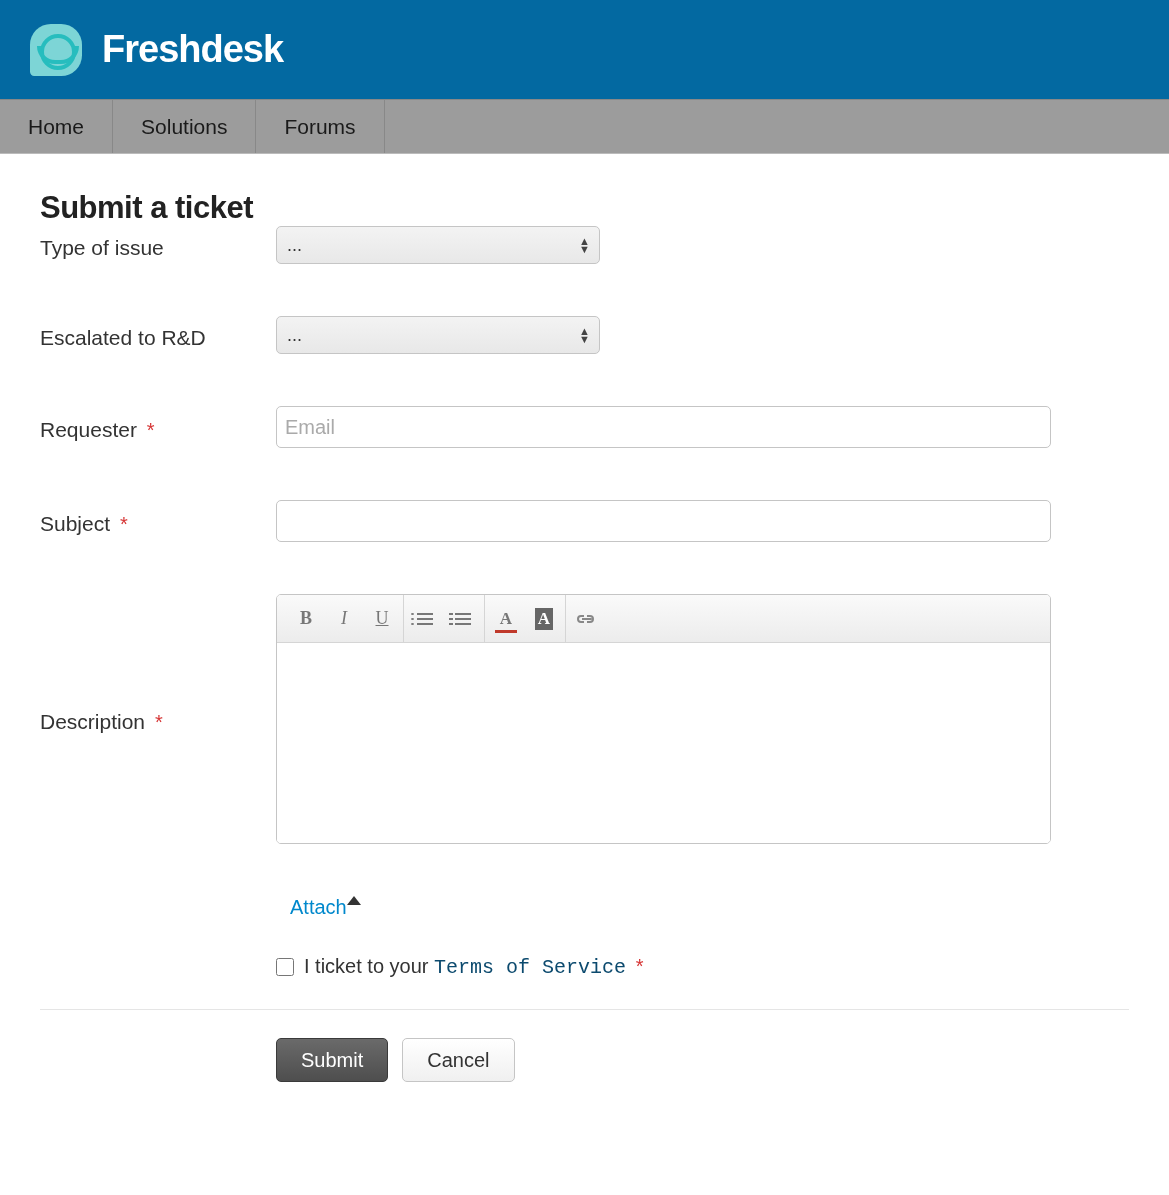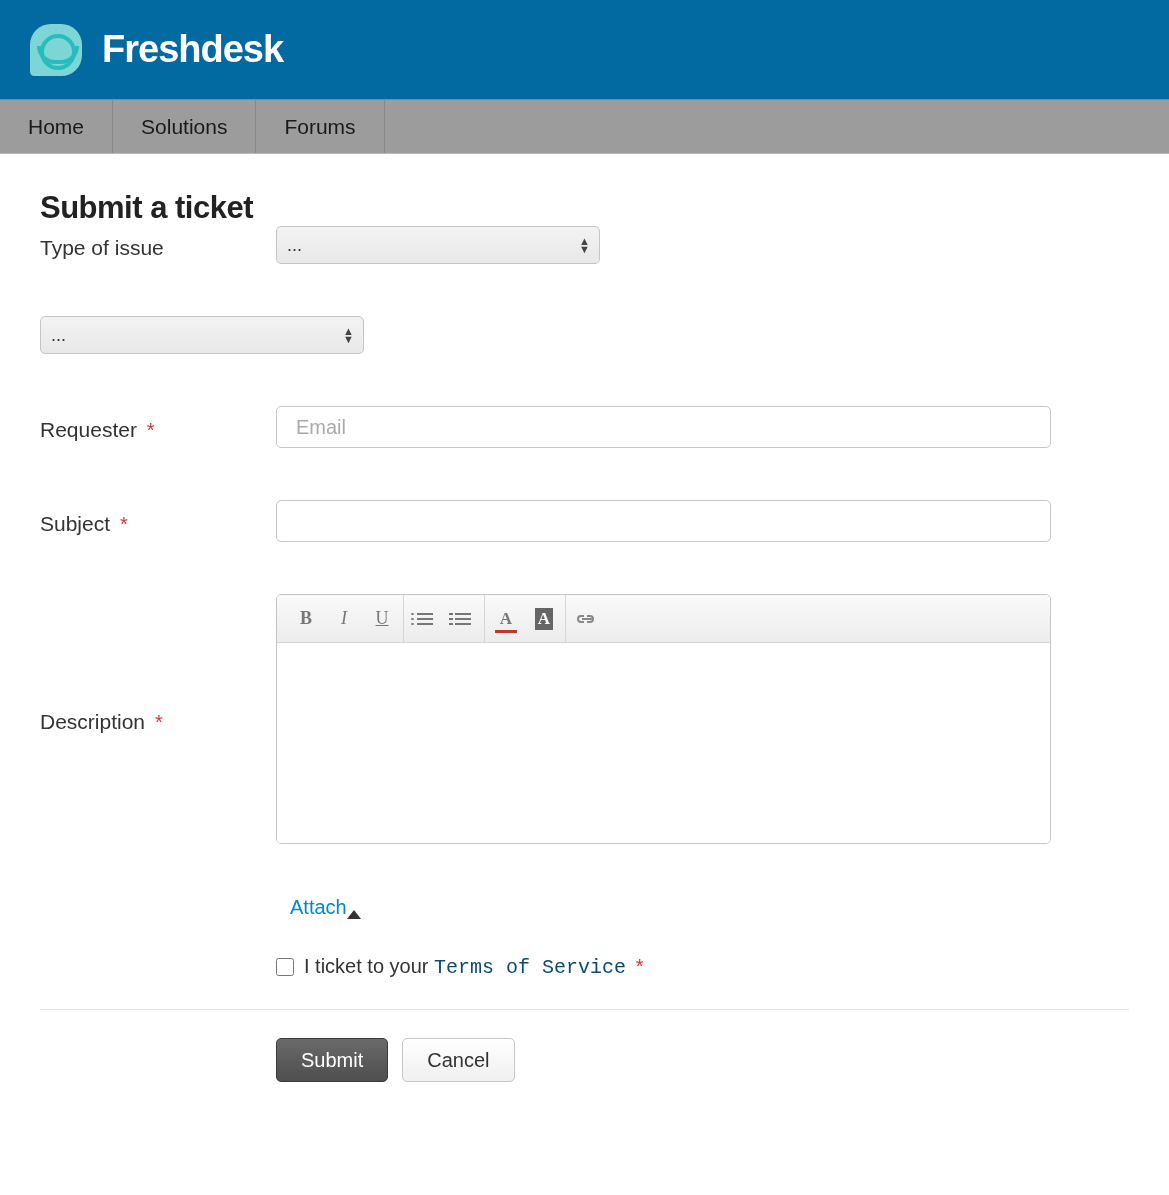--- a/index.html
+++ b/index.html
@@ -22,21 +22,21 @@
     .form-row.tight { }
     .form-label { width: 236px; font-size: 21px; color: #333; padding-top: 6px; flex-shrink: 0; }
     .req { color: #d63636; font-size: 20px; margin-left: 4px; }
     .form-control { flex: 1; }
     
     select.sel { width: 324px; height: 38px; border: 1px solid #c5c5c5; border-radius: 5px; background: linear-gradient(#f3f3f3, #e8e8e8); padding: 0 10px; font-size: 18px; color: #333; cursor: pointer; -webkit-appearance: none; -moz-appearance: none; appearance: none; position: relative; }
     .select-wrap { position: relative; display: inline-block; }
     .select-wrap::after { content: ''; position: absolute; right: 12px; top: 50%; transform: translateY(-50%); width: 0; height: 0; }
     .select-arrows { position: absolute; right: 10px; top: 50%; transform: translateY(-50%); pointer-events: none; font-size: 11px; color: #444; line-height: 8px; }
     
-    input.txt { width: 775px; height: 42px; border: 1px solid #c5c5c5; border-radius: 5px; padding: 0 19px; font-size: 20px; background: #fff; }
+    input.txt { width: 775px; height: 42px; border: 1px solid #c5c5c5; border-radius: 5px; padding: 0 8px; font-size: 20px; background: #fff; }
     input.txt::placeholder { color: #aaa; }
     
     .editor { width: 775px; border: 1px solid #c5c5c5; border-radius: 5px; overflow: hidden; }
     .toolbar { background: linear-gradient(#fafafa, #ececec); border-bottom: 1px solid #d5d5d5; height: 48px; display: flex; align-items: center; padding: 0 8px; }
     .tb-group { display: flex; align-items: center; padding: 0 10px; height: 100%; border-right: 1px solid #d5d5d5; gap: 16px; }
     .tb-group:last-child { border-right: none; }
     .tb-btn { width: 22px; height: 22px; display: flex; align-items: center; justify-content: center; cursor: pointer; color: #777; font-size: 18px; font-family: Georgia, serif; }
     .tb-btn.bold { font-weight: bold; }
     .tb-btn.italic { font-style: italic; }
     .tb-btn.underline { text-decoration: underline; }
@@ -44,21 +44,21 @@
     .tb-list span { width: 16px; height: 2px; background: #777; position: relative; }
     .tb-list span::before { content: ''; position: absolute; left: -6px; top: 0; width: 3px; height: 2px; background: #777; border-radius: 50%; }
     .tb-list.ol span::before { width: 4px; border-radius: 0; }
     .tb-color { position: relative; }
     .tb-color .letter { font-family: Georgia, serif; font-size: 17px; color: #777; font-weight: bold; }
     .tb-color .bar { position: absolute; bottom: -3px; left: 0; right: 0; height: 3px; background: #c0392b; }
     .tb-color.bg .letter { background: #666; color: #fff; padding: 1px 3px; }
     .editor-body { min-height: 200px; padding: 12px; background: #fff; }
     
     .attach-row { margin-left: 236px; margin-bottom: 36px; margin-top: 24px; }
-    .attach-link { color: #0088cc; font-size: 20px; cursor: pointer; display: inline-flex; align-items: flex-end; gap: 0; margin-left: 14px; }
+    .attach-link { color: #0088cc; font-size: 20px; cursor: pointer; display: inline-flex; align-items: flex-start; gap: 0; margin-left: 14px; }
     .attach-caret { width: 0; height: 0; border-left: 7px solid transparent; border-right: 7px solid transparent; border-bottom: 9px solid #333; display: inline-block; }
     
     .tos-row { margin-left: 236px; margin-bottom: 30px; display: flex; align-items: center; gap: 10px; font-size: 20px; }
     .tos-row input[type=checkbox] { width: 18px; height: 18px; cursor: pointer; }
     .tos-link { color: #0c4a6e; cursor: pointer; font-family: Liberation Mono, monospace; }
     
     .divider { border: none; border-top: 1px solid #e5e5e5; margin: 0 0 28px 0; }
     
     .actions { margin-left: 236px; display: flex; gap: 14px; }
     .btn { height: 44px; padding: 0 24px; border-radius: 5px; font-size: 20px; cursor: pointer; border: 1px solid transparent; }
@@ -90,20 +90,21 @@
       <div class="select-wrap">
         <select class="sel">
           <option>...</option>
         </select>
         <div class="select-arrows">▲<br>▼</div>
       </div>
     </div>
   </div>
 
   <div class="form-row">
+    <div class="form-label">Escalated to R&amp;D</div>
     <div class="form-control">
       <div class="select-wrap">
         <select class="sel">
           <option>...</option>
         </select>
         <div class="select-arrows">▲<br>▼</div>
       </div>
     </div>
   </div>
 

